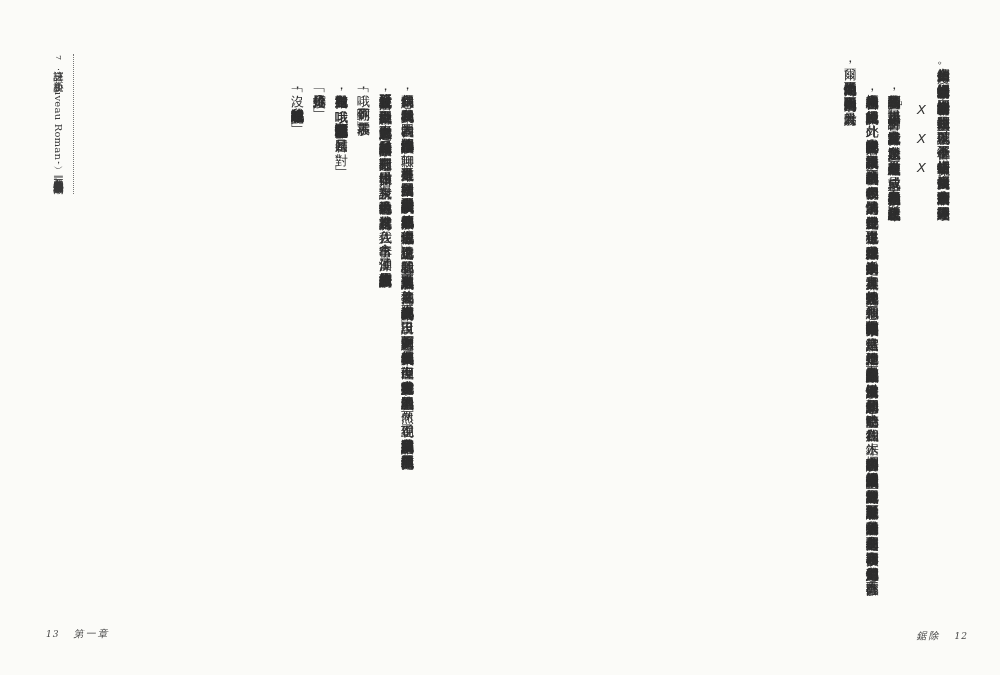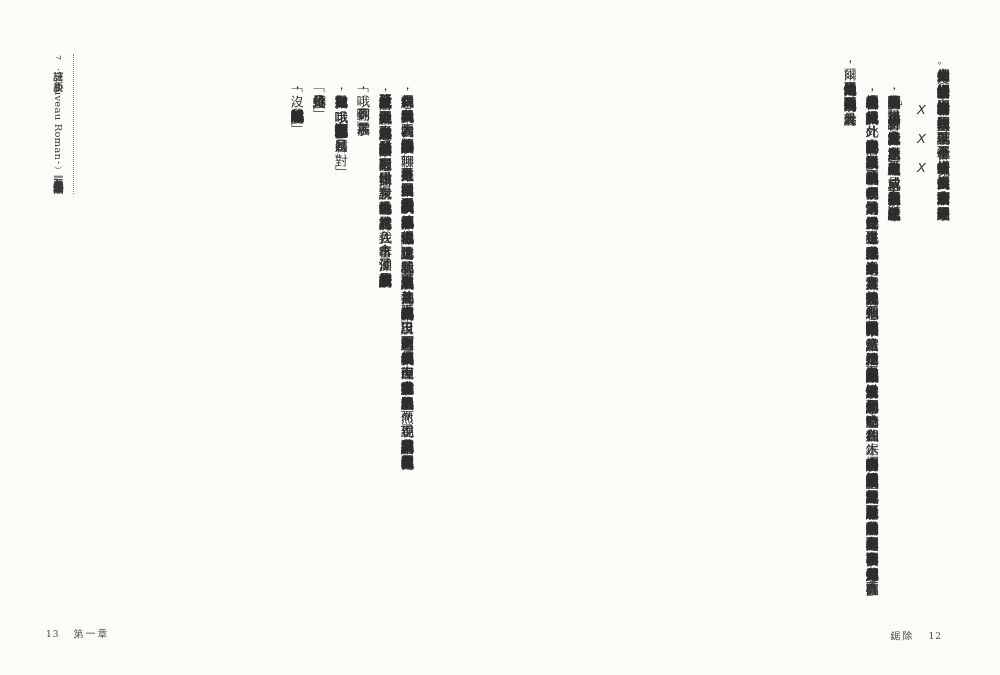--- a/index.html
+++ b/index.html
@@ -74,23 +74,24 @@
     border-left:1px dotted #777;
   }
 
   
   .footer{
     position:absolute;
     font-size:10px;
     color:#444;
     letter-spacing:2px;
     white-space:nowrap;
+    font-style:italic;
   }
   .footer-left{left:46px;top:627px;}
-  .footer-right{right:58px;top:629px;}
+  .footer-right{right:32px;top:629px;}
   .footer .num{font-size:9px;letter-spacing:1px;}
   .footer-left .gap, .footer-right .gap{display:inline-block;width:14px;}
 </style>
 </head>
 <body>
 
 <div class="spread">
 
   <div class="vtext body-right">
     <p class="noindent">在鋸片上的傾斜角度。橫切鋸的鋸齒通常比縱切鋸的鋸齒還小，縱切鋸的巨大鋸齒會迅速削去木材，且鋸齒間距也較廣，可以讓刨花落下，鋸子就不會卡住，橫切鋸的鋸齒鋸道較寬，鋸齒向後傾斜形成尖角，這些尖角有助於劃開木頭表面，再乾淨俐落鋸開紋理。</p>

